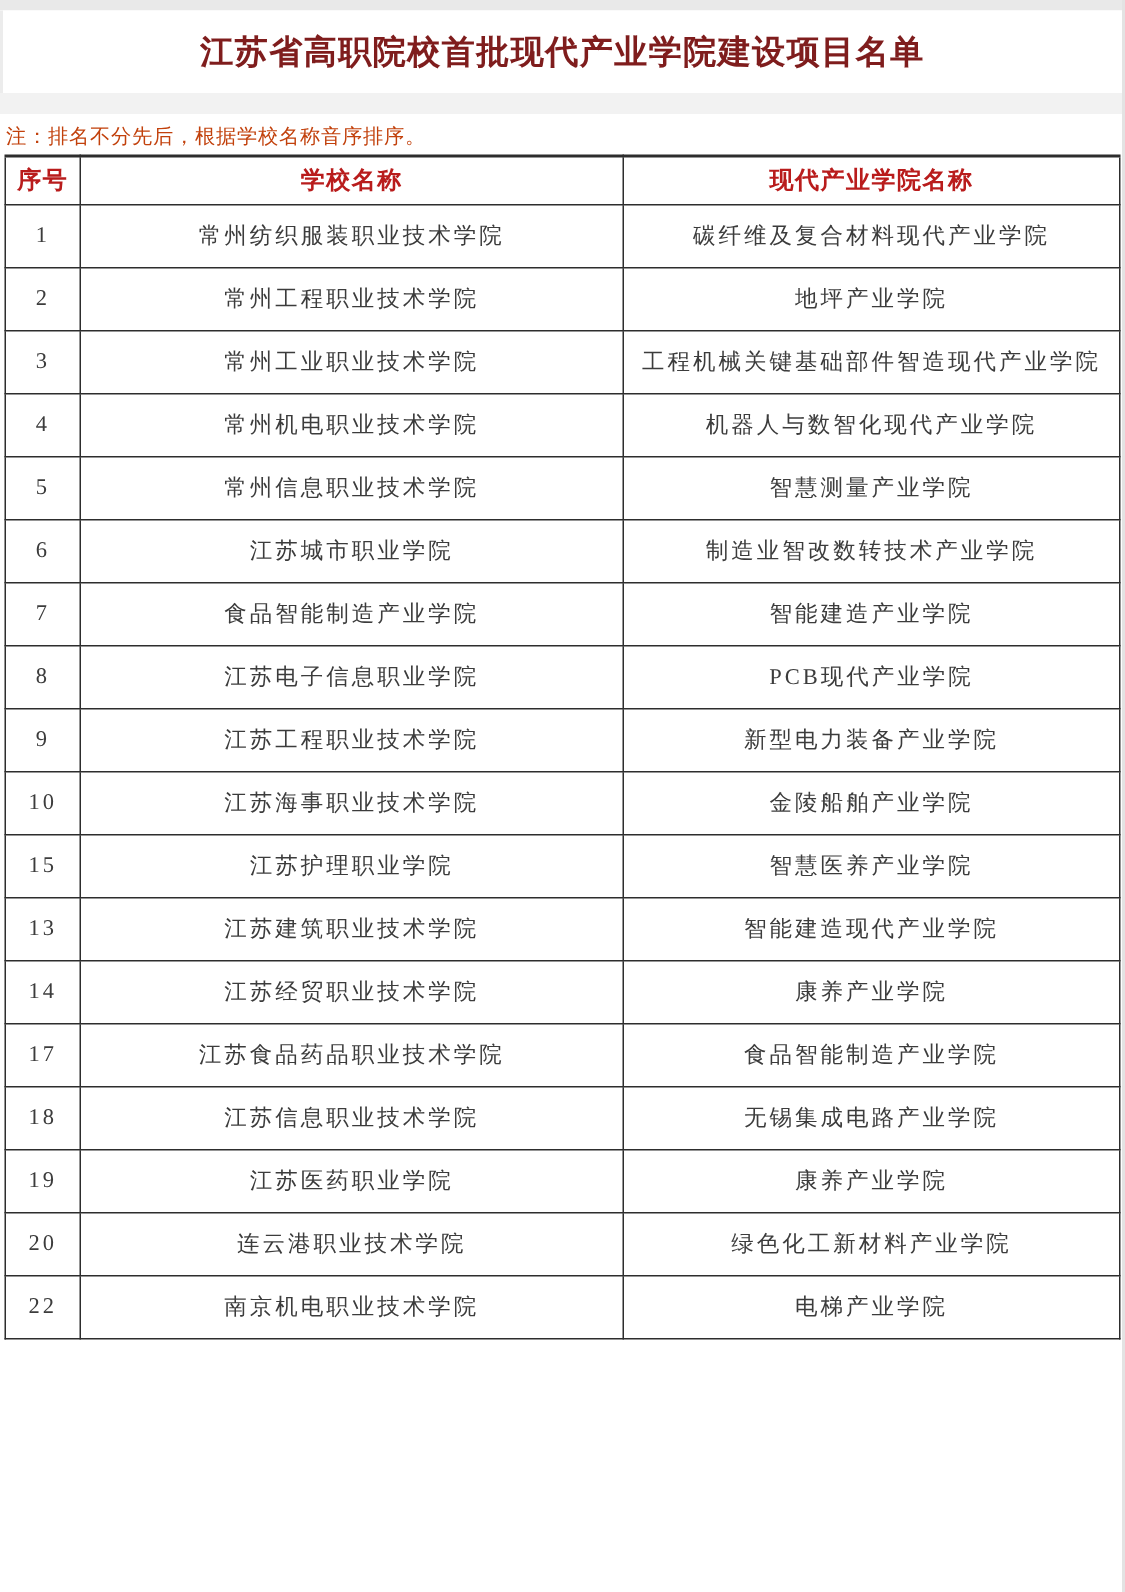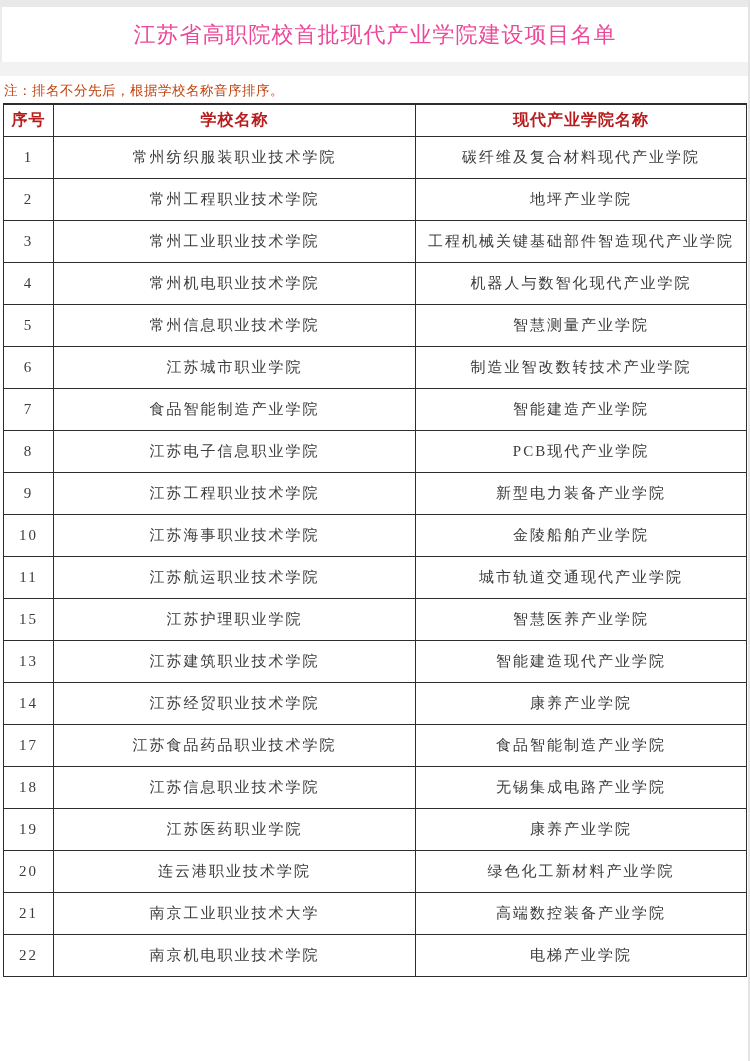--- a/index.html
+++ b/index.html
@@ -22,22 +22,22 @@
     border-right: 2px solid #ececec;
     display: flex;
     align-items: center;
     justify-content: center;
     background: #ffffff;
   }
   .doc-title {
     margin: 12px;
     font-family: "Liberation Sans", sans-serif;
     font-size: 22px;
-    font-weight: normal;
-    color: #ec4899;
+    font-weight: bold;
+    color: #7f1d1d;
     letter-spacing: 1px;
     white-space: nowrap;
   }
   .gap-strip {
     height: 14px;
     background: #f2f2f2;
   }
   .content {
     background: #ffffff;
   }
@@ -178,25 +178,20 @@
     <td class="cell-school">江苏工程职业技术学院</td>
     <td class="cell-college">新型电力装备产业学院</td>
   </tr>
 
   <tr>
     <td class="cell-no">10</td>
     <td class="cell-school">江苏海事职业技术学院</td>
     <td class="cell-college">金陵船舶产业学院</td>
   </tr>
 
-  <tr>
-    <td class="cell-no">11</td>
-    <td class="cell-school">江苏航运职业技术学院</td>
-    <td class="cell-college">城市轨道交通现代产业学院</td>
-  </tr>
 
   <tr>
     <td class="cell-no">15</td>
     <td class="cell-school">江苏护理职业学院</td>
     <td class="cell-college">智慧医养产业学院</td>
   </tr>
 
   <tr>
     <td class="cell-no">13</td>
     <td class="cell-school">江苏建筑职业技术学院</td>
@@ -228,25 +223,20 @@
     <td class="cell-school">江苏医药职业学院</td>
     <td class="cell-college">康养产业学院</td>
   </tr>
 
   <tr>
     <td class="cell-no">20</td>
     <td class="cell-school">连云港职业技术学院</td>
     <td class="cell-college">绿色化工新材料产业学院</td>
   </tr>
 
-  <tr>
-    <td class="cell-no">21</td>
-    <td class="cell-school">南京工业职业技术大学</td>
-    <td class="cell-college">高端数控装备产业学院</td>
-  </tr>
 
   <tr>
     <td class="cell-no">22</td>
     <td class="cell-school">南京机电职业技术学院</td>
     <td class="cell-college">电梯产业学院</td>
   </tr>
 </tbody>
   </table>
 </div>
 

